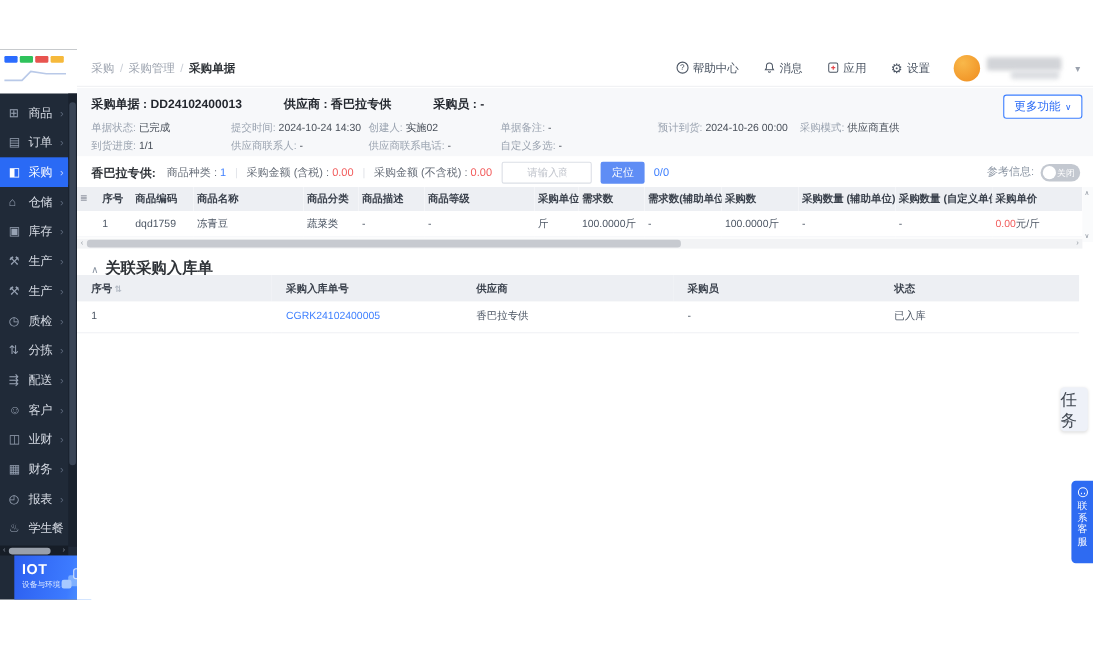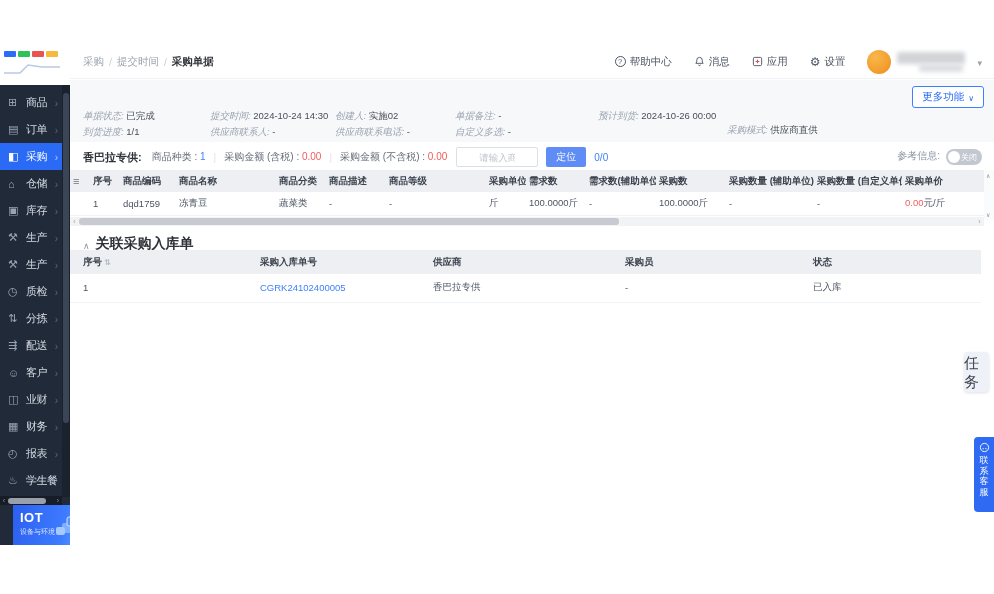--- a/index.html
+++ b/index.html
@@ -46,21 +46,21 @@
   .blurwrap { position:relative; width:74px; height:24px; }
   .blur1 { position:absolute; left:0; top:2px; width:68px; height:12px; background:#d2d4d8; border-radius:2px; filter:blur(2px); }
   .blur2 { position:absolute; left:22px; top:14px; width:44px; height:8px; background:#dcdee2; border-radius:2px; filter:blur(2px); }
   .i-caretdn::before { content:"▾"; color:#9aa1ad; font-size:9px; }
 
   .ordercard { position:absolute; left:0; top:35px; right:0; height:62px; background:#f7f8fa; }
   .oc-r1 { position:absolute; left:13px; top:7px; display:flex; gap:38px; }
   .kv-b { font-size:11px; color:#23272e; font-weight:bold; }
   .kv-b b { font-weight:bold; }
   .oc-f { position:absolute; font-size:9.5px; white-space:nowrap; }
-  .oc-f .lab { color:#9aa3b0;font-style:italic; }
+  .oc-f .lab { color:#9aa3b0; }
   .oc-f .val { color:#474e58; }
   .more-btn { position:absolute; right:10px; top:6px; height:22px; padding:0 9px; border:1px solid #3d7fff; border-radius:3px; color:#2a6af5; font-size:10.5px; background:#fff; display:flex; align-items:center; gap:4px; cursor:pointer; }
   .i-dn::before { content:"∨"; font-size:8px; }
 
   .toolbar { position:absolute; left:0; top:99px; right:0; height:26px; display:flex; align-items:center; padding:0 12px 0 13px; }
   .tb-title { font-size:11px; font-weight:bold; color:#2f3338; margin-right:10px; }
   .stat { font-size:10px; color:#666d78; white-space:nowrap; }
   .stat .sv-blue { color:#3d7fff; }
   .stat .sv-red { color:#f25c5c; }
   .pipe { color:#e1e4e9; margin:0 8px; font-size:10px; }
@@ -221,21 +221,21 @@
       </svg>
     </div>
   </div>
 
   <div class="main">
 
     <div class="topbar">
       <div class="crumb">
         <span>采购</span>
         <span class="sep">/</span>
-        <span>提交时间</span>
+        <span>采购管理</span>
         <span class="sep">/</span>
         <span class="cur">采购单据</span>
       </div>
       <div class="top-actions">
         <span class="ta">
             <span class="i-helpc">?</span>
             <span>帮助中心</span>
           </span>
         <span class="ta">
           <svg width="11" height="11" viewBox="0 0 24 24">
@@ -260,31 +260,36 @@
           <span class="blurwrap">
               <span class="blur1"></span>
               <span class="blur2"></span>
             </span>
           <span class="i-caretdn"></span>
         </span>
       </div>
     </div>
 
     <div class="ordercard">
+      <div class="oc-r1">
+        <span class="kv-b"><span>采购单据 :</span> <b>DD24102400013</b></span>
+        <span class="kv-b"><span>供应商 :</span> <b>香巴拉专供</b></span>
+        <span class="kv-b"><span>采购员 :</span> <b>-</b></span>
+      </div>
       <button class="more-btn">
           <span>更多功能</span>
           <span class="i-dn"></span>
         </button>
 
       <div class="oc-f" style="left:13px;top:30px"><span class="lab">单据状态:</span> <span class="val">已完成</span></div>
       <div class="oc-f" style="left:140px;top:30px"><span class="lab">提交时间:</span> <span class="val">2024-10-24 14:30</span></div>
       <div class="oc-f" style="left:265px;top:30px"><span class="lab">创建人:</span> <span class="val">实施02</span></div>
       <div class="oc-f" style="left:385px;top:30px"><span class="lab">单据备注:</span> <span class="val">-</span></div>
       <div class="oc-f" style="left:528px;top:30px"><span class="lab">预计到货:</span> <span class="val">2024-10-26 00:00</span></div>
-      <div class="oc-f" style="left:657px;top:44px"><span class="lab">采购模式:</span> <span class="val">供应商直供</span></div>
+      <div class="oc-f" style="left:657px;top:30px"><span class="lab">采购模式:</span> <span class="val">供应商直供</span></div>
 
       <div class="oc-f" style="left:13px;top:46px"><span class="lab">到货进度:</span> <span class="val">1/1</span></div>
       <div class="oc-f" style="left:140px;top:46px"><span class="lab">供应商联系人:</span> <span class="val">-</span></div>
       <div class="oc-f" style="left:265px;top:46px"><span class="lab">供应商联系电话:</span> <span class="val">-</span></div>
       <div class="oc-f" style="left:385px;top:46px"><span class="lab">自定义多选:</span> <span class="val">-</span></div>
     </div>
 
     <div class="toolbar">
       <span class="tb-title">香巴拉专供:</span>
       <span class="stat"><span>商品种类 :</span> <span class="sv-blue">1</span></span>

